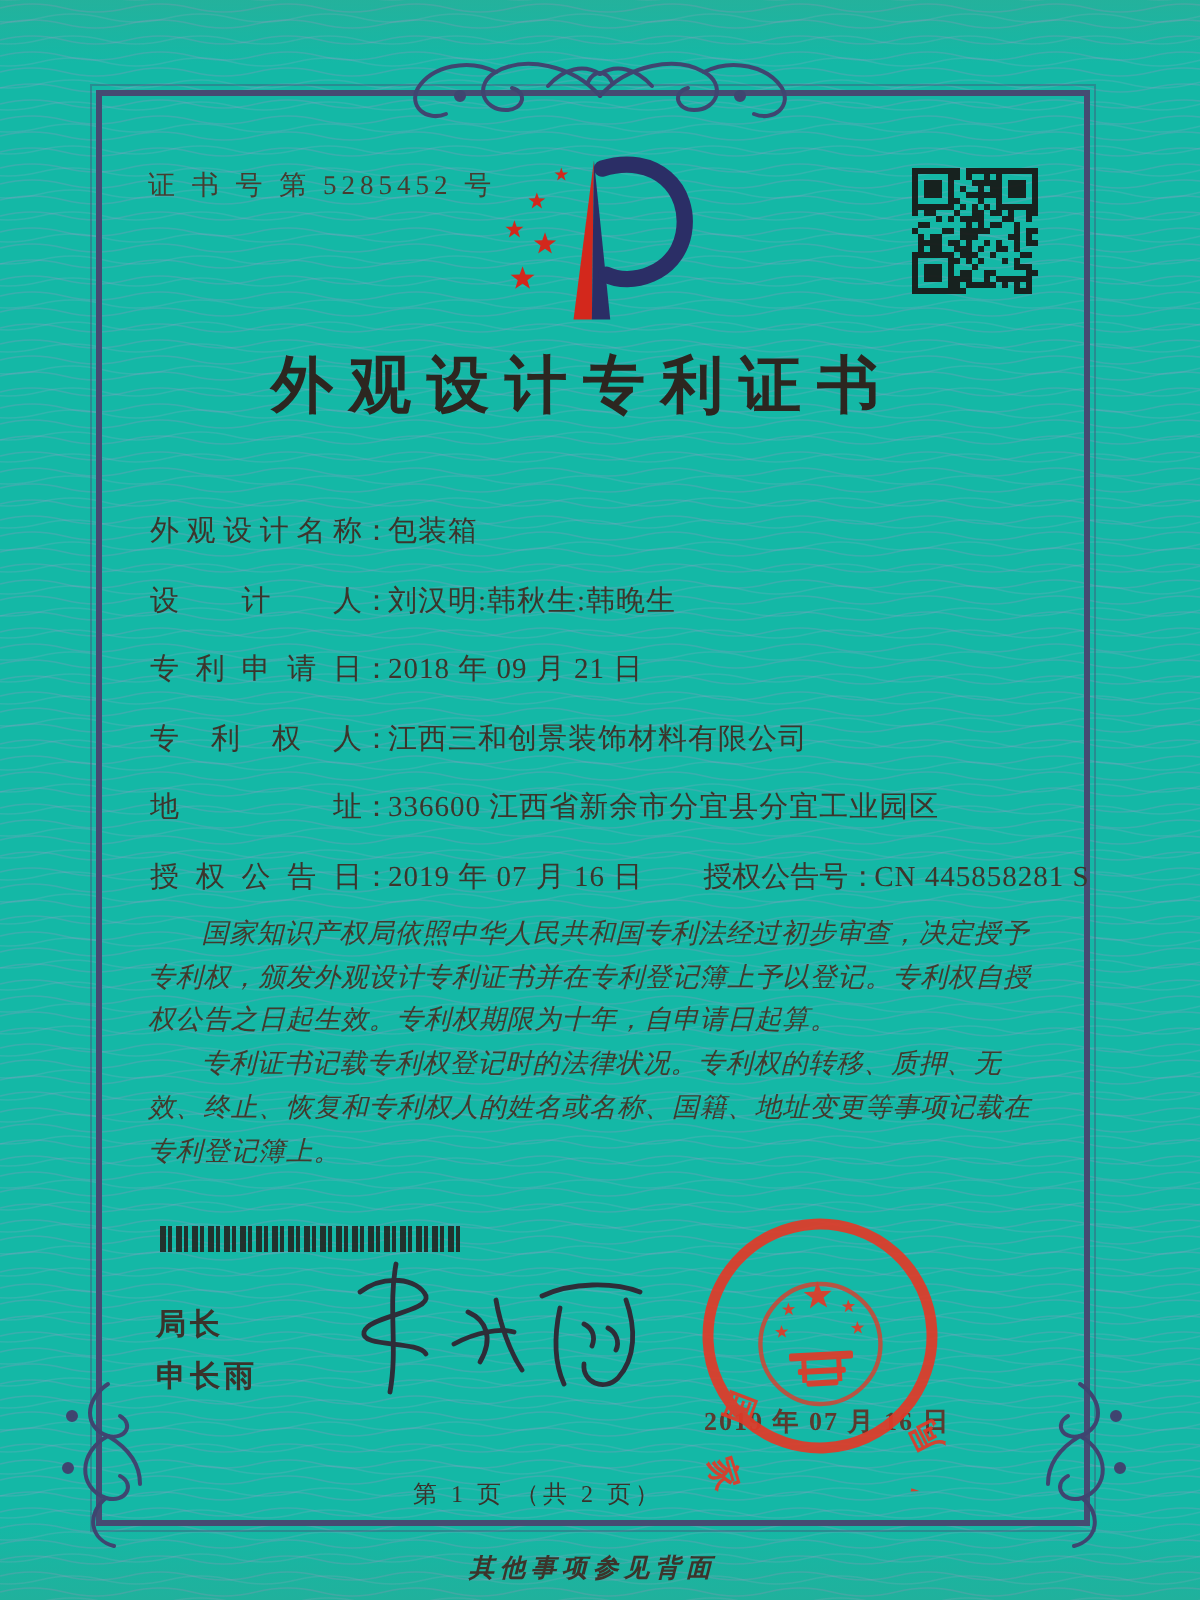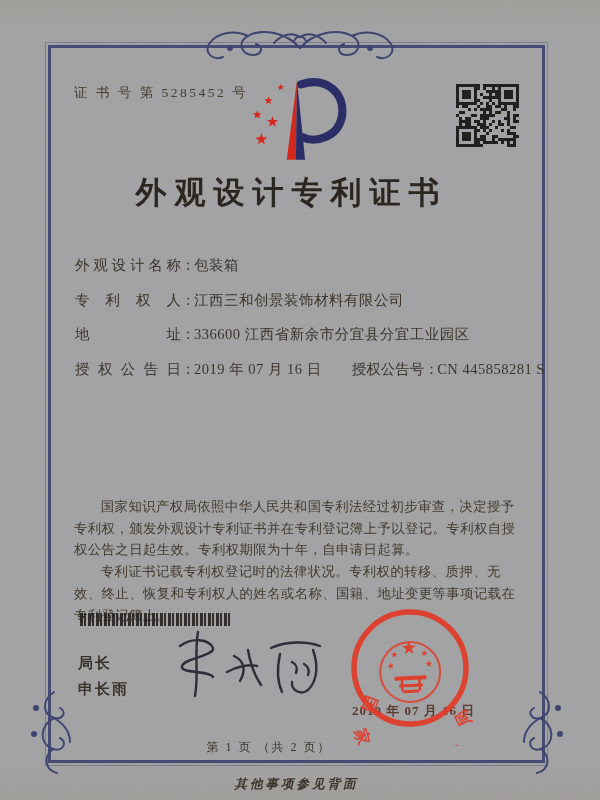--- a/index.html
+++ b/index.html
@@ -1,18 +1,18 @@
 <!DOCTYPE html>
 <html><head>
 <meta charset="utf-8">
 <style>
   * { margin:0; padding:0; box-sizing:border-box; }
   html,body { width:600px; height:800px; }
   body { font-family:"Liberation Serif","DejaVu Serif",serif; background:#efe8d3; overflow:hidden; }
-  .page { position:relative; width:600px; height:800px; background:#a3a3a3; overflow:hidden; }
+  .page { position:relative; width:600px; height:800px; background:#14b8a6; overflow:hidden; }
   .page::after { content:""; position:absolute; inset:0; pointer-events:none;
     background: linear-gradient(180deg, rgba(150,130,85,.12), rgba(150,130,85,0) 4%),
                 linear-gradient(0deg, rgba(140,115,70,.10), rgba(140,115,70,0) 5%),
                 radial-gradient(130% 125% at 50% 45%, rgba(0,0,0,0) 62%, rgba(135,110,65,.17));
   }
   .waves { position:absolute; inset:0; z-index:0; }
   .frame { position:absolute; left:48px; top:45px; width:497px; height:718px;
     border:3px solid #454b72; outline:1px solid rgba(69,75,114,.4); outline-offset:2px; z-index:1; }
   .content { position:absolute; inset:0; z-index:2; }
 
@@ -22,22 +22,22 @@
   .title { position:absolute; left:48px; top:172px; width:487px; text-align:center;
     font-size:31px; font-weight:700; letter-spacing:8px; color:#2c2620; }
 
   .fields { position:absolute; left:75px; top:256px; width:450px; }
   .frow { height:34.5px; font-size:14.5px; color:#3c352c; white-space:nowrap; }
   .flabel { display:inline-block; width:106px; text-align:justify; text-align-last:justify; vertical-align:top; }
   .fcolon { display:inline-block; width:13px; }
   .fvalue { letter-spacing:.5px; }
   .fgap { display:inline-block; width:30px; }
 
-  .paras { position:absolute; left:74px; top:496px; width:448px; font-size:13.4px; line-height:1.62;
-    color:#423a2e; letter-spacing:.4px; }
+  .paras { position:absolute; left:74px; top:456px; width:448px; font-size:13.4px; line-height:1.62;
+    color:#423a2e; font-style:italic; letter-spacing:.4px; }
   .paras p { text-indent:2em; }
 
   .barcode { position:absolute; left:80px; top:613px; width:150px; height:13px; opacity:.88;
     background: repeating-linear-gradient(90deg,#23201d 0 2px,rgba(0,0,0,0) 2px 4px),
                 repeating-linear-gradient(90deg,#23201d 0 3px,rgba(0,0,0,0) 3px 8px); }
 
   .chief { position:absolute; left:78px; top:650px; font-size:15px; font-weight:600;
     line-height:1.75; color:#3a332b; letter-spacing:2px; }
   .sign { position:absolute; left:168px; top:620px; width:175px; height:88px; }
 
@@ -371,20 +371,26 @@
         <rect x="57" y="60" width="3" height="3"></rect>
       </svg>
 
     <div class="title">外观设计专利证书</div>
 
     <div class="fields">
       <div class="frow">
         <span class="flabel">外观设计名称</span><span class="fcolon">：</span><span class="fvalue">包装箱</span>
       </div>
       <div class="frow">
+        <span class="flabel">设计人</span><span class="fcolon">：</span><span class="fvalue">刘汉明:韩秋生:韩晚生</span>
+      </div>
+      <div class="frow">
+        <span class="flabel">专利申请日</span><span class="fcolon">：</span><span class="fvalue">2018 年 09 月 21 日</span>
+      </div>
+      <div class="frow">
         <span class="flabel">专利权人</span><span class="fcolon">：</span><span class="fvalue">江西三和创景装饰材料有限公司</span>
       </div>
       <div class="frow">
         <span class="flabel">地址</span><span class="fcolon">：</span><span class="fvalue">336600 江西省新余市分宜县分宜工业园区</span>
       </div>
       <div class="frow">
         <span class="flabel">授权公告日</span><span class="fcolon">：</span><span class="fvalue">2019 年 07 月 16 日</span><span class="fgap"></span><span>授权公告号</span><span class="fcolon">：</span><span class="fvalue">CN 445858281 S</span>
       </div>
     </div>
 

